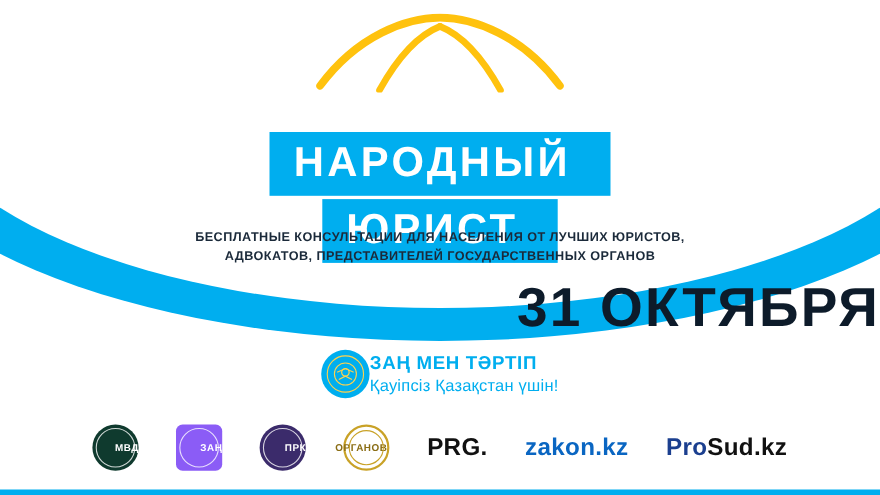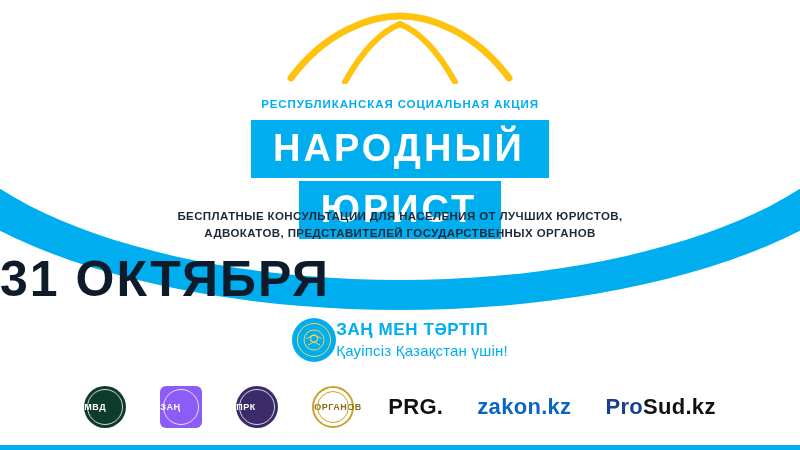--- a/index.html
+++ b/index.html
@@ -61,39 +61,39 @@
     text-align: center;
   }
   .headline .line {
     display: inline-block;
     background: #00AEEF;
     color: #ffffff;
     font-weight: bold;
     font-size: 38px;
     letter-spacing: 3px;
     line-height: 1;
-    padding: 9px 24px 11px 22px;
+    padding: 9px 36px 11px 22px;
   }
   .headline .l2-wrap { margin-top: 3px; }
   
   .subtitle {
     position: absolute;
     left: 0; right: 0; top: 208px;
     text-align: center;
     font-size: 11.5px;
     font-weight: bold;
     letter-spacing: 0.4px;
     color: #1b2a3a;
     line-height: 1.45;
   }
   
   .date {
     position: absolute;
     left: 0; right: 0; top: 250px;
-    text-align: left;
+    text-align: right;
     font-size: 50px;
     font-weight: bold;
     letter-spacing: 2px;
     color: #0d1b2a;
   }
   
   .campaign {
     position: absolute;
     left: 0; right: 0; top: 318px;
     display: flex;
@@ -127,21 +127,21 @@
     left: 0; right: 0; bottom: 10px;
     height: 66px;
     display: flex;
     align-items: center;
     justify-content: center;
     gap: 34px;
   }
   .emblem {
     width: 42px; height: 42px;
     border-radius: 50%;
-    display: flex; align-items: center; justify-content: flex-start;
+    display: flex; align-items: center; justify-content: flex-end;
     position: relative;
     flex: none;
   }
   .emblem .ring {
     position: absolute; inset: 3px;
     border-radius: 50%;
     border: 1px solid rgba(255,255,255,0.8);
   }
   .emblem .glyph {
     font-size: 9px; font-weight: bold; color: #ffffff;
@@ -179,21 +179,20 @@
   <div class="arc-inner"></div>
 
   <div class="content">
 
     <svg class="swoosh" viewBox="0 0 230 72" aria-hidden="true">
       <path d="M6 66 C 40 20, 85 4, 115 4 C 145 4, 190 20, 224 66" fill="none" stroke="#FFC20E" stroke-width="7" stroke-linecap="round"></path>
       <path d="M60 70 C 80 34, 100 18, 115 12" fill="none" stroke="#FFC20E" stroke-width="6" stroke-linecap="round"></path>
       <path d="M170 70 C 150 34, 130 18, 115 12" fill="none" stroke="#FFC20E" stroke-width="6" stroke-linecap="round"></path>
     </svg>
 
-    <div class="kicker">РЕСПУБЛИКАНСКАЯ СОЦИАЛЬНАЯ АКЦИЯ</div>
 
     <div class="headline">
       <div><span class="line">НАРОДНЫЙ</span></div>
       <div class="l2-wrap"><span class="line">ЮРИСТ</span></div>
     </div>
 
     <div class="subtitle">
       <div>БЕСПЛАТНЫЕ КОНСУЛЬТАЦИИ ДЛЯ НАСЕЛЕНИЯ ОТ ЛУЧШИХ ЮРИСТОВ,</div>
       <div>АДВОКАТОВ, ПРЕДСТАВИТЕЛЕЙ ГОСУДАРСТВЕННЫХ ОРГАНОВ</div>
     </div>

